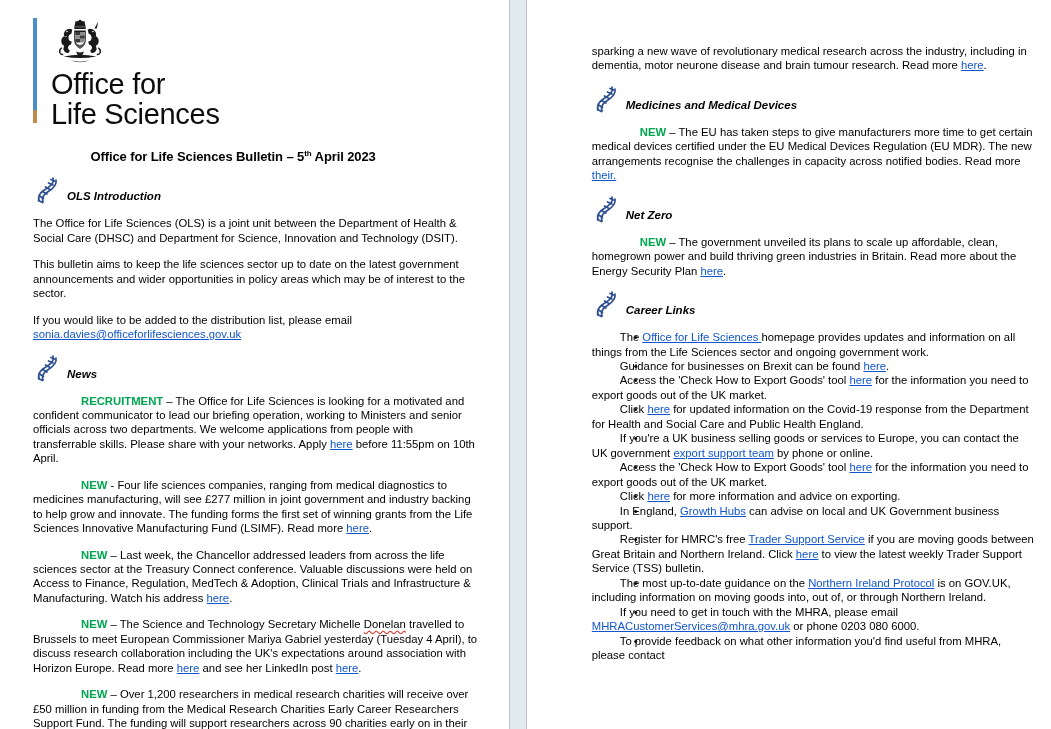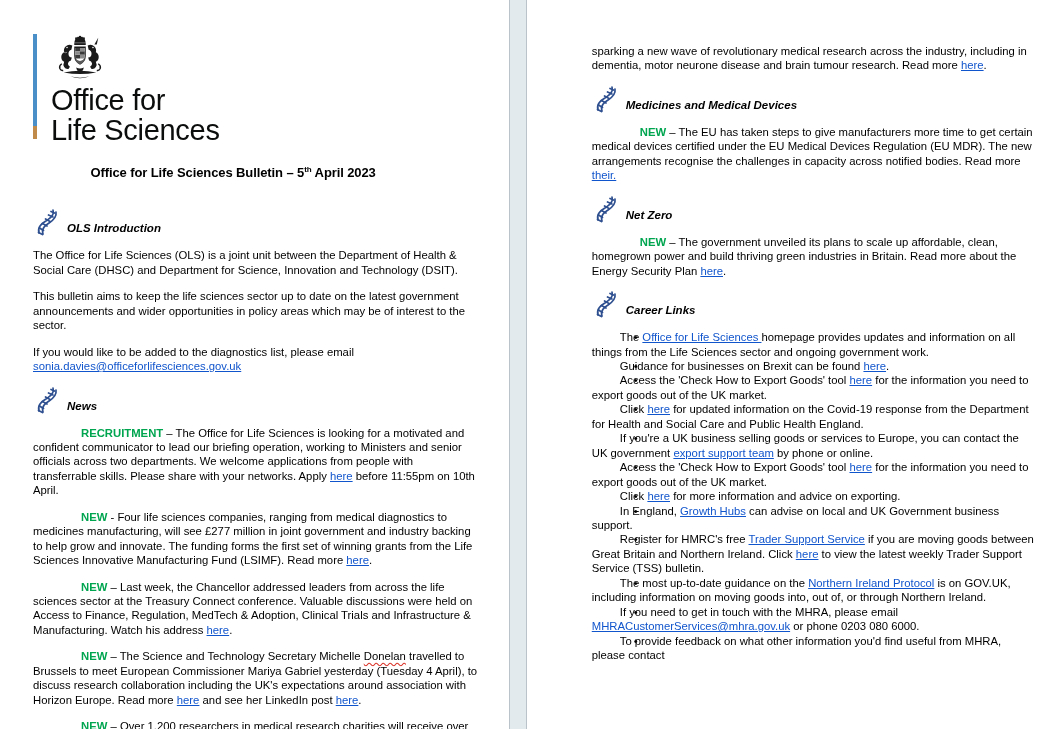--- a/index.html
+++ b/index.html
@@ -19,21 +19,21 @@
     position: absolute;
     inset: 0;
     display: flex;
   }
   .column {
     position: relative;
     box-sizing: border-box;
   }
   .col-left {
     width: 522px;
-    padding: 34px 30px 0 33px;
+    padding: 18px 30px 0 33px;
   }
   .col-divider {
     width: 18px;
     background: #e3eaee;
     border-left: 1px solid #b9c3c9;
     border-right: 1px solid #b9c3c9;
     box-sizing: border-box;
     height: 729px;
   }
   .col-right {
@@ -71,21 +71,21 @@
     font-weight: 400;
     color: #0b0c0c;
     white-space: pre-line;
   }
 
   
   .bulletin-title {
     text-align: center;
     font-size: 13px;
     font-weight: bold;
-    margin: 0 0 28px 0;
+    margin: 0 0 12px 0;
     padding-right: 46px;
     letter-spacing: -0.1px;
   }
   .bulletin-title sup {
     font-size: 8px;
     vertical-align: super;
   }
 
   
   .section-head {
@@ -231,21 +231,21 @@
                   <path d="M12.5 11 L17 13.5"></path>
                   <path d="M9.5 15.5 L14 18"></path>
                   <path d="M6.5 20 L10.5 22.5"></path>
                   <path d="M5.5 24.5 L9.5 26.5"></path>
                 </g>
               </svg></span>
             <span class="section-title">OLS Introduction</span>
           </div>
           <p class="body"><span>The Office for Life Sciences (OLS) is a joint unit between the Department of Health &amp; Social Care (DHSC) and Department for Science, Innovation and Technology (DSIT).</span></p>
           <p class="body"><span>This bulletin aims to keep the life sciences sector up to date on the latest government announcements and wider opportunities in policy areas which may be of interest to the sector.</span></p>
-          <p class="body"><span>If you would like to be added to the diagnostics list, please email </span><a class="link" href="#">sonia.davies@officeforlifesciences.gov.uk</a></p>
+          <p class="body"><span>If you would like to be added to the distribution list, please email </span><a class="link" href="#">sonia.davies@officeforlifesciences.gov.uk</a></p>
         </div>
         <div>
           <div class="section-head">
             <span class="dna-icon"><svg viewBox="0 0 26 28" width="26" height="28" xmlns="http://www.w3.org/2000/svg">
                 <g fill="none" stroke="#2e4f8f" stroke-width="1.7" stroke-linecap="round">
                   <path d="M6 25 C4 18, 10 15, 13 13 C16 11, 22 8, 20 2"></path>
                   <path d="M10 26 C8 20, 13 17, 16 15 C19 13, 24 10, 23 4"></path>
                   <path d="M18 3.5 L21.5 5"></path>
                   <path d="M15.5 7 L20 9"></path>
                   <path d="M12.5 11 L17 13.5"></path>

